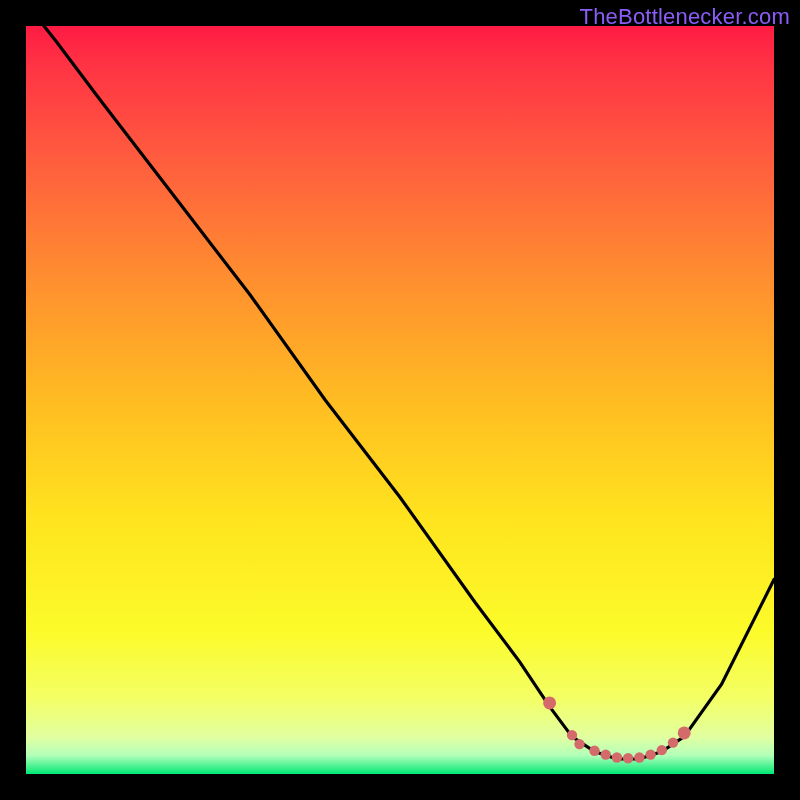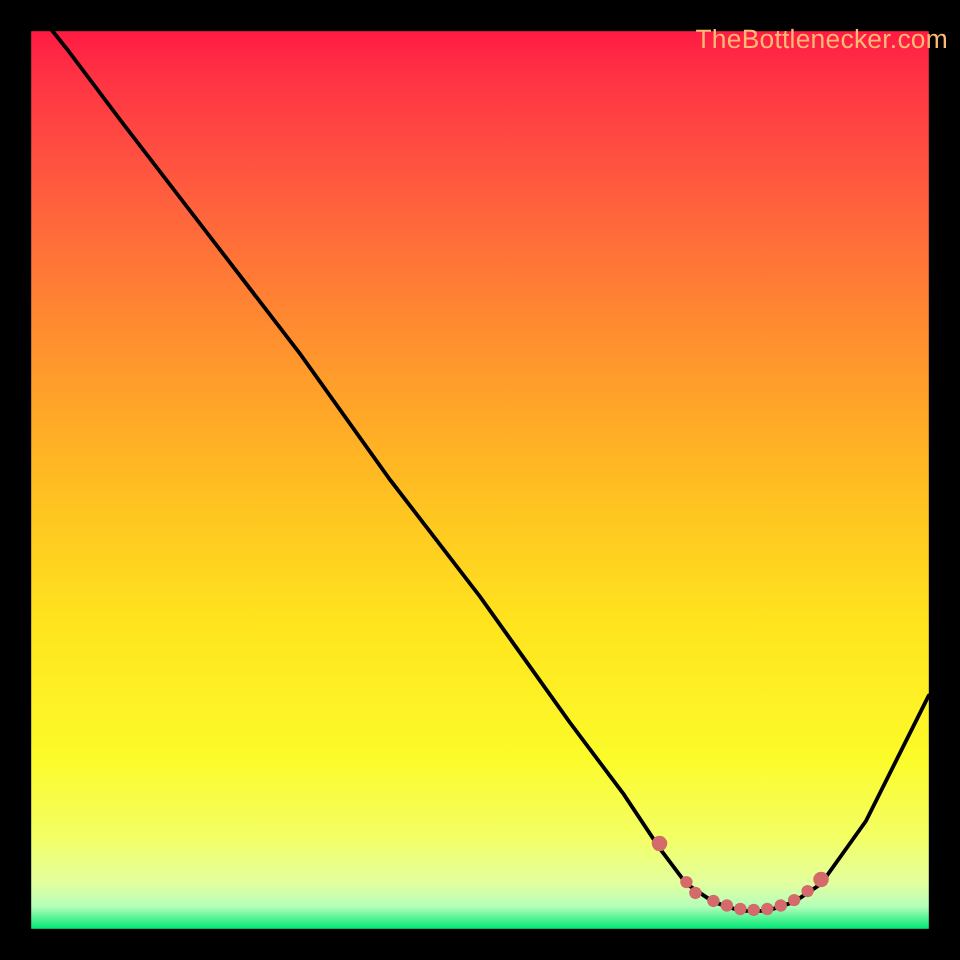--- a/index.html
+++ b/index.html
@@ -27,23 +27,23 @@
       #ffe41e 66%,
       #fcfb2a 81%,
       #f3ff66 90%,
       #e2ffa0 95%,
       #b4ffba 97.5%,
       #00e874 100%
     );
   }
   .attribution {
     position: absolute;
-    top: 20px;
+    top: 4px;
     right: 10px;
-    color: #fdba74;
+    color: #8b5cf6;
     font-size: 22px;
     font-weight: 500;
     letter-spacing: 0.2px;
   }
   svg.curve {
     position: absolute;
     left: 0;
     top: 0;
     width: 748px;
     height: 748px;

